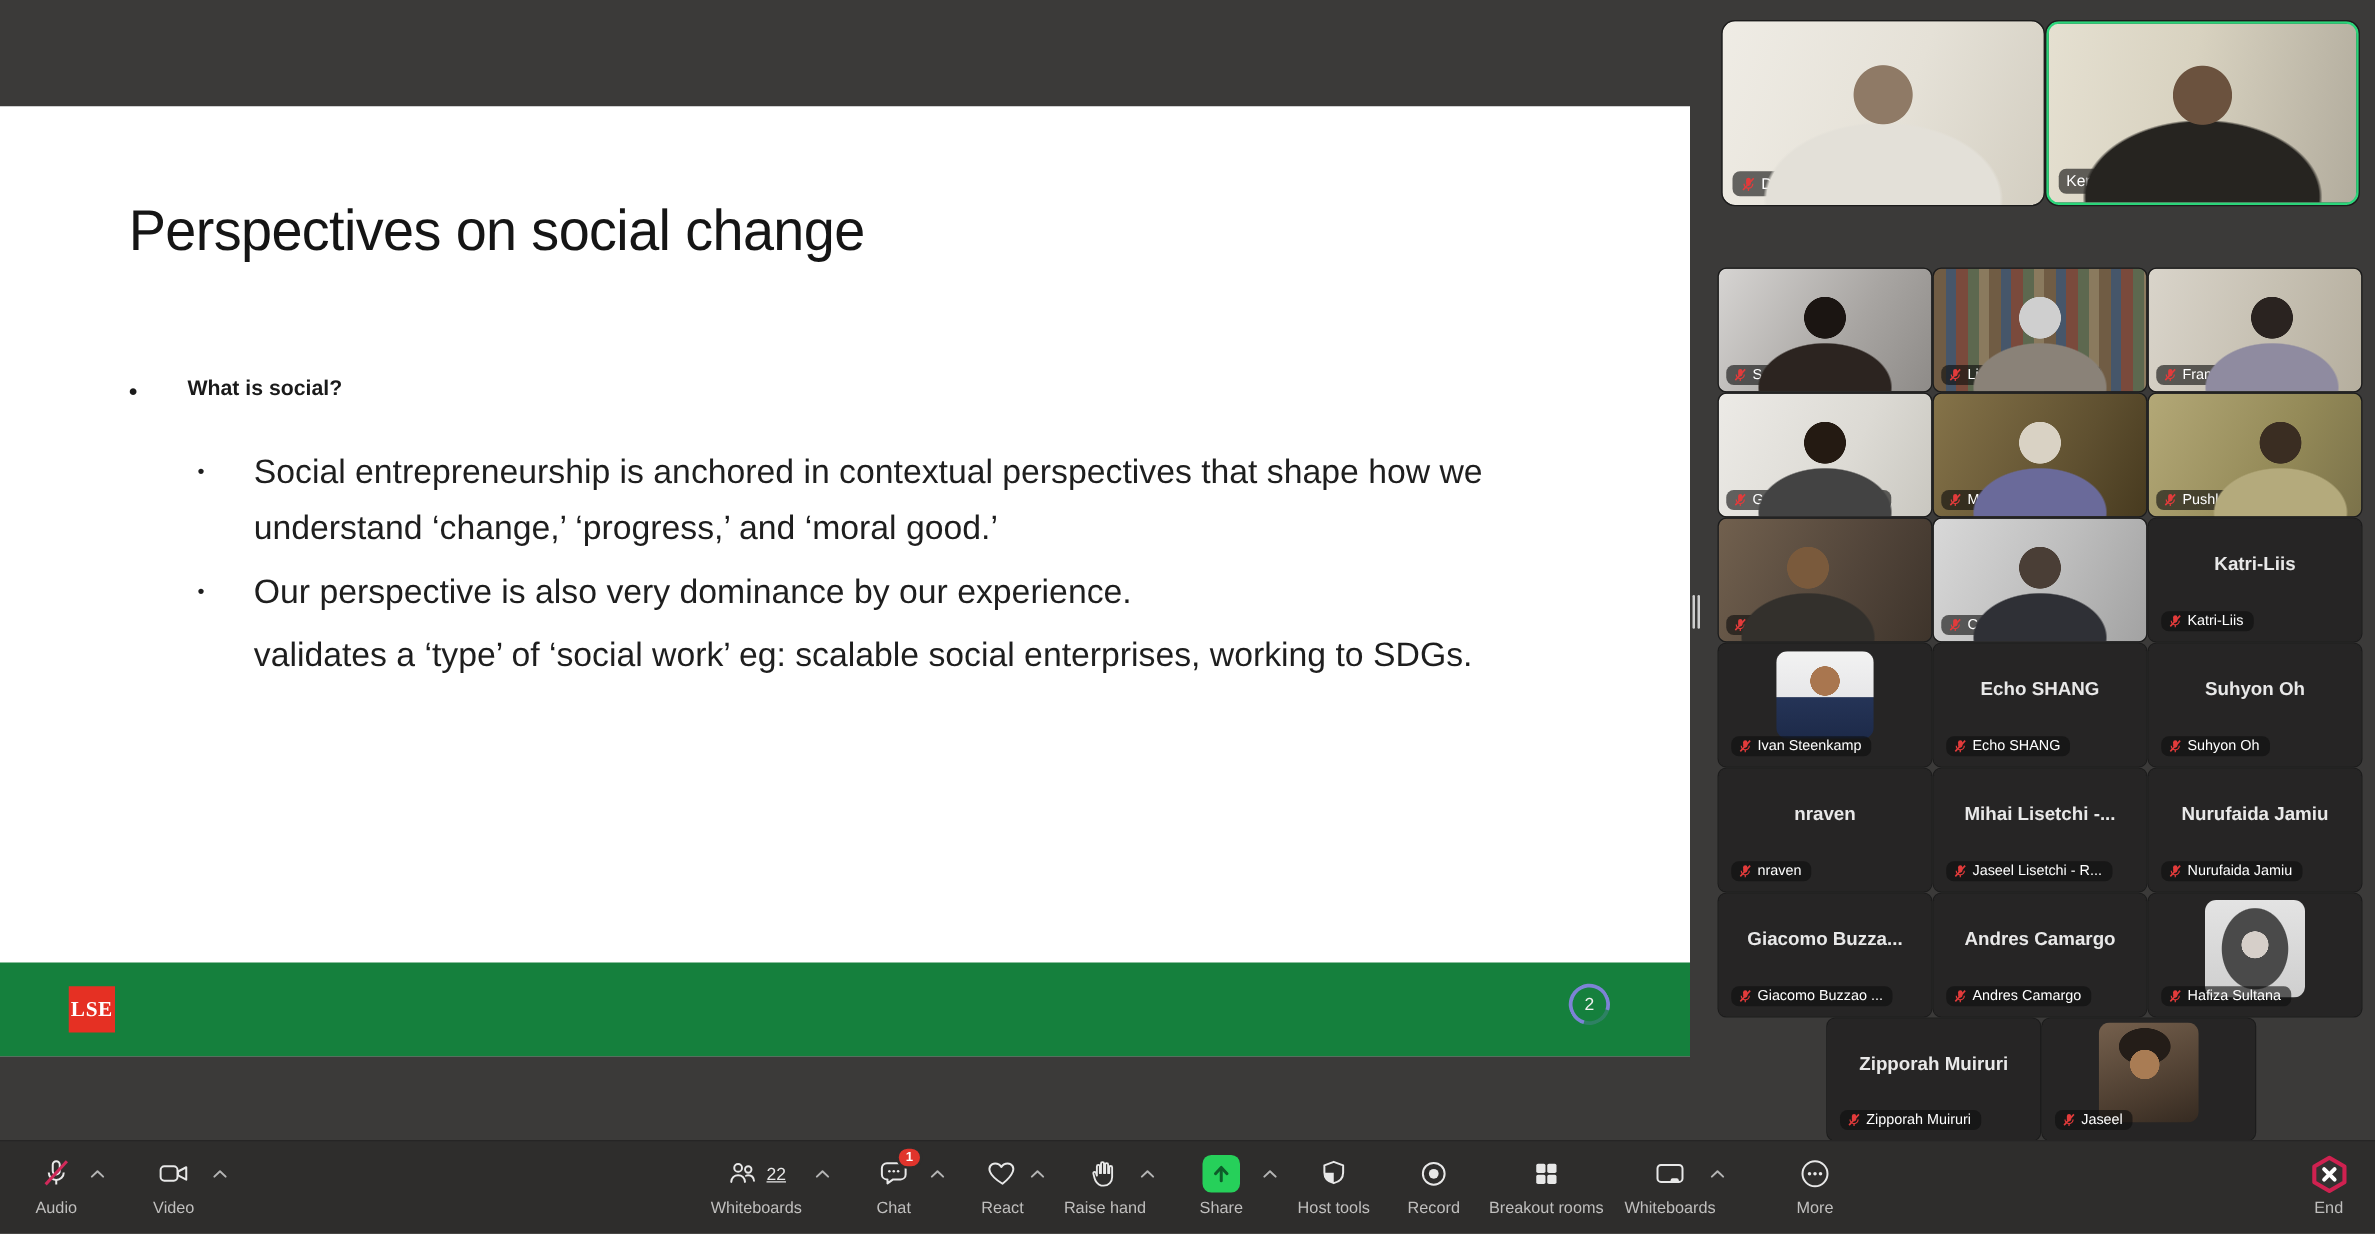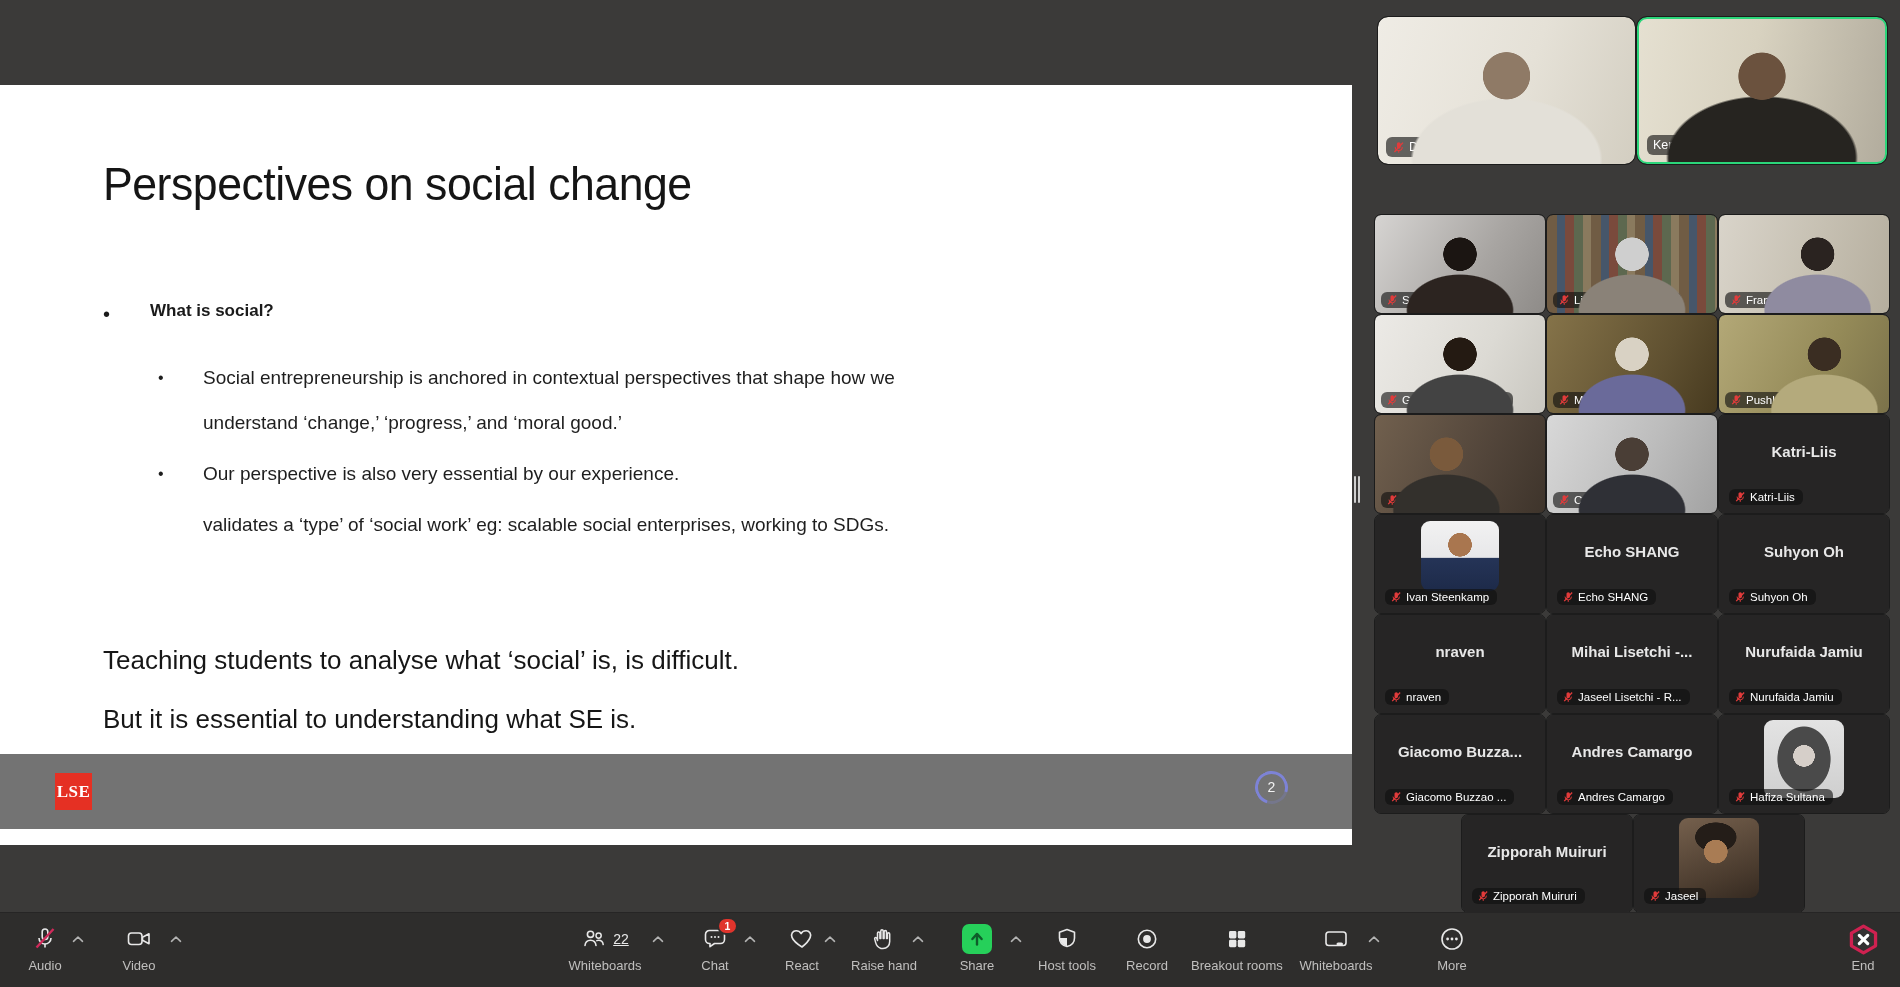--- a/index.html
+++ b/index.html
@@ -13,27 +13,27 @@
     position:absolute; left:0; top:85px; width:1352px; height:760px;
     background:#ffffff; color:#1a1a1a;
   }
   .s-title {
     position:absolute; left:103px; top:72px; font-size:46px; font-weight:400;
     letter-spacing:-0.5px; color:#151515; transform:scaleX(.97); transform-origin:left;
     white-space:nowrap;
   }
   .s-b1 { position:absolute; left:103px; top:216px; font-size:17px; font-weight:700; display:flex; }
   .s-b1::before { content:"•"; width:47px; font-size:20px; font-weight:400; padding-top:2px; }
-  .s-sub { position:absolute; left:158px; top:270px; font-size:19px; color:#1e1e1e; }
+  .s-sub { position:absolute; left:158px; top:270px; font-size:27px; color:#1e1e1e; }
   .s-sub .item { margin-bottom:6px; }
   .s-sub .line { display:flex; line-height:45px; }
   .s-sub .line::before { content:""; width:45px; flex:none; }
   .s-sub .line.first::before { content:"•"; font-size:16px; }
   .s-close { position:absolute; left:103px; top:546px; font-size:26px; line-height:59px; color:#161616; }
-  .s-footer { position:absolute; left:0; bottom:16px; width:100%; height:75px; background:#737373; }
+  .s-footer { position:absolute; left:0; bottom:0; width:100%; height:75px; background:#15803d; }
   .lse {
     position:absolute; left:55px; top:19px; width:37px; height:37px; background:#e53023;
     color:#fff; font-family:"Liberation Serif", serif; font-weight:700; font-size:17px;
     display:flex; align-items:center; justify-content:center; letter-spacing:.5px;
   }
   .ring {
     position:absolute; right:64px; top:17px; width:27px; height:27px; border-radius:50%;
     border:3px solid #7d83d6; border-bottom-color:rgba(125,131,214,.25); transform:rotate(-28deg);
   }
   .ring span { display:block; transform:rotate(28deg); text-align:center; line-height:27px; color:#f2f2f2; font-size:14px; }
@@ -204,33 +204,29 @@
     <div class="item">
       <div class="line first">
           <span>Social entrepreneurship is anchored in contextual perspectives that shape how we</span>
         </div>
       <div class="line">
           <span>understand  ‘change,’ ‘progress,’ and ‘moral good.’</span>
         </div>
     </div>
     <div class="item">
       <div class="line first">
-          <span>Our perspective is also very essential by our experience.</span>
+          <span>Our perspective is also very dominance by our experience.</span>
         </div>
     </div>
     <div class="item">
       <div class="line">
           <span>validates a ‘type’ of  ‘social work’ eg: scalable social enterprises, working to SDGs.</span>
         </div>
     </div>
   </div>
-  <div class="s-close">
-    <div>Teaching students to analyse what ‘social’ is, is difficult.</div>
-    <div>But it is essential to understanding what SE is.</div>
-  </div>
   <div class="s-footer">
     <div class="lse">LSE</div>
     <div class="ring">
       <span>2</span>
     </div>
   </div>
 </div>
 
 <div class="handle">
     <i></i>

